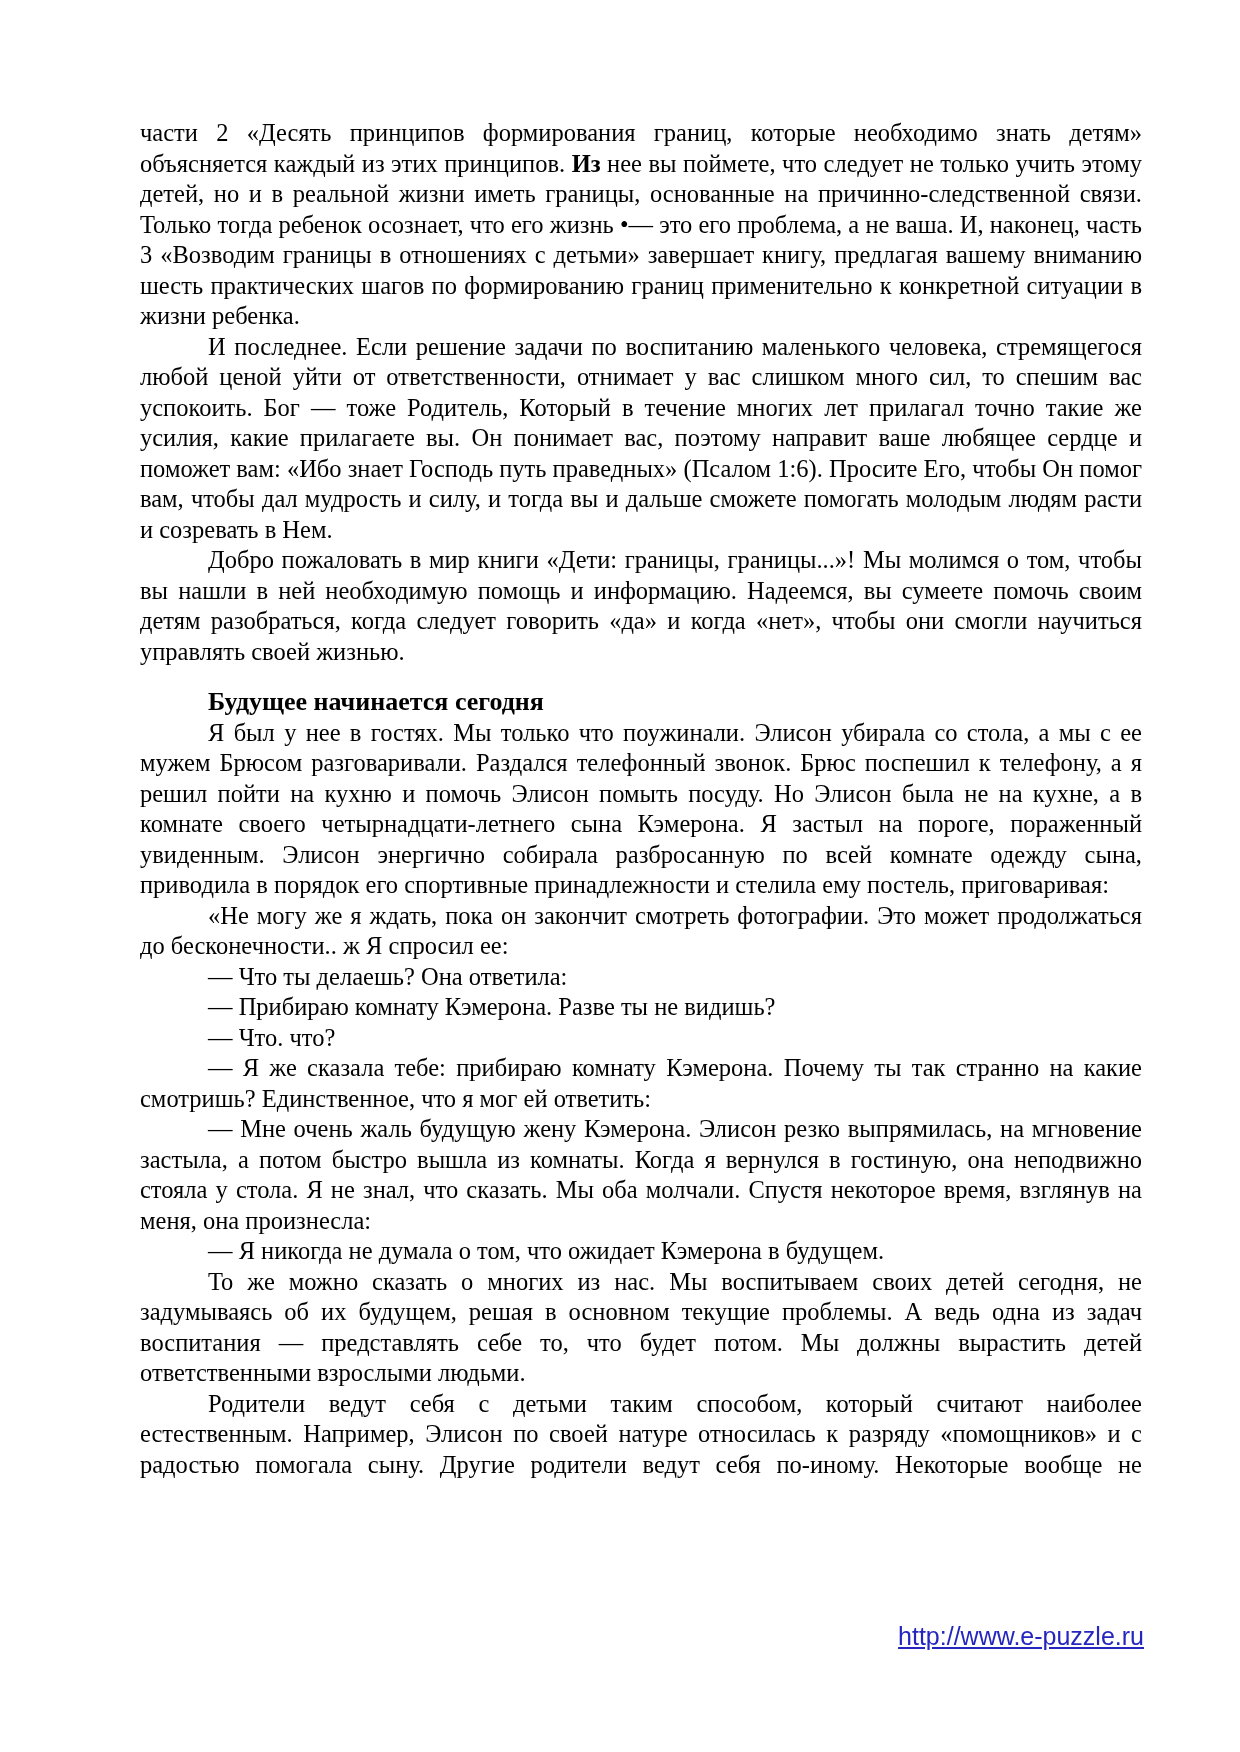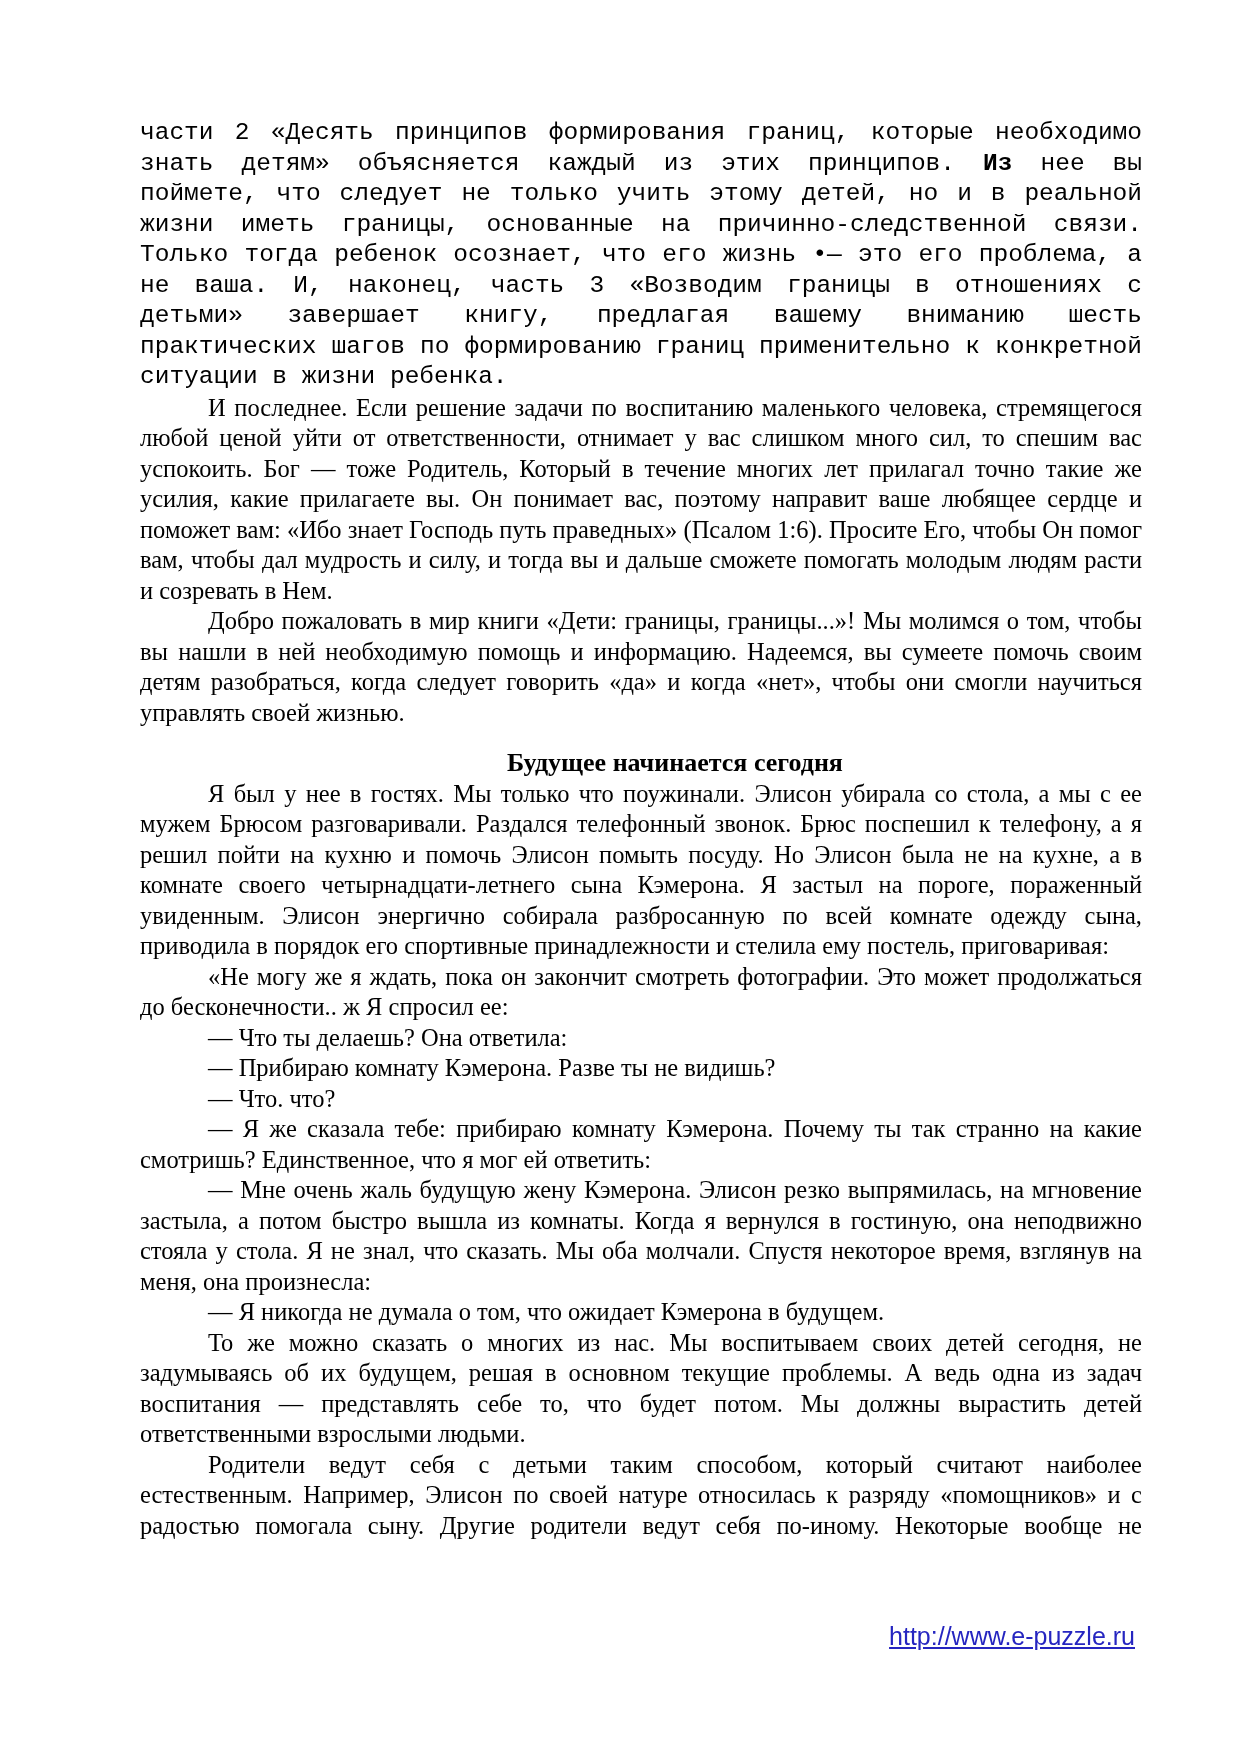--- a/index.html
+++ b/index.html
@@ -25,39 +25,38 @@
     line-height: 30.5px;
     text-align: justify;
   }
   .para {
     margin: 0;
     padding: 0;
     text-indent: 68px;
   }
   .para.noindent {
     text-indent: 0;
-    font-family: Liberation Mono, monospace;
   }
   .para.fill-last {
     text-align-last: justify;
   }
   .para.heading {
     margin-top: 20px;
     font-weight: bold;
     font-size: 26px;
-    text-align: center;
+    text-align: left;
   }
   .para.subtitle {
     font-style: italic;
     text-align: left;
   }
   .footer-link {
     position: absolute;
     top: 1622px;
-    right: 105px;
+    right: 96px;
     font-family: "Liberation Sans", "DejaVu Sans", sans-serif;
     font-size: 25px;
     color: #2525c0;
     text-decoration: underline;
     cursor: pointer;
   }
 </style>
 </head>
 <body>
 

